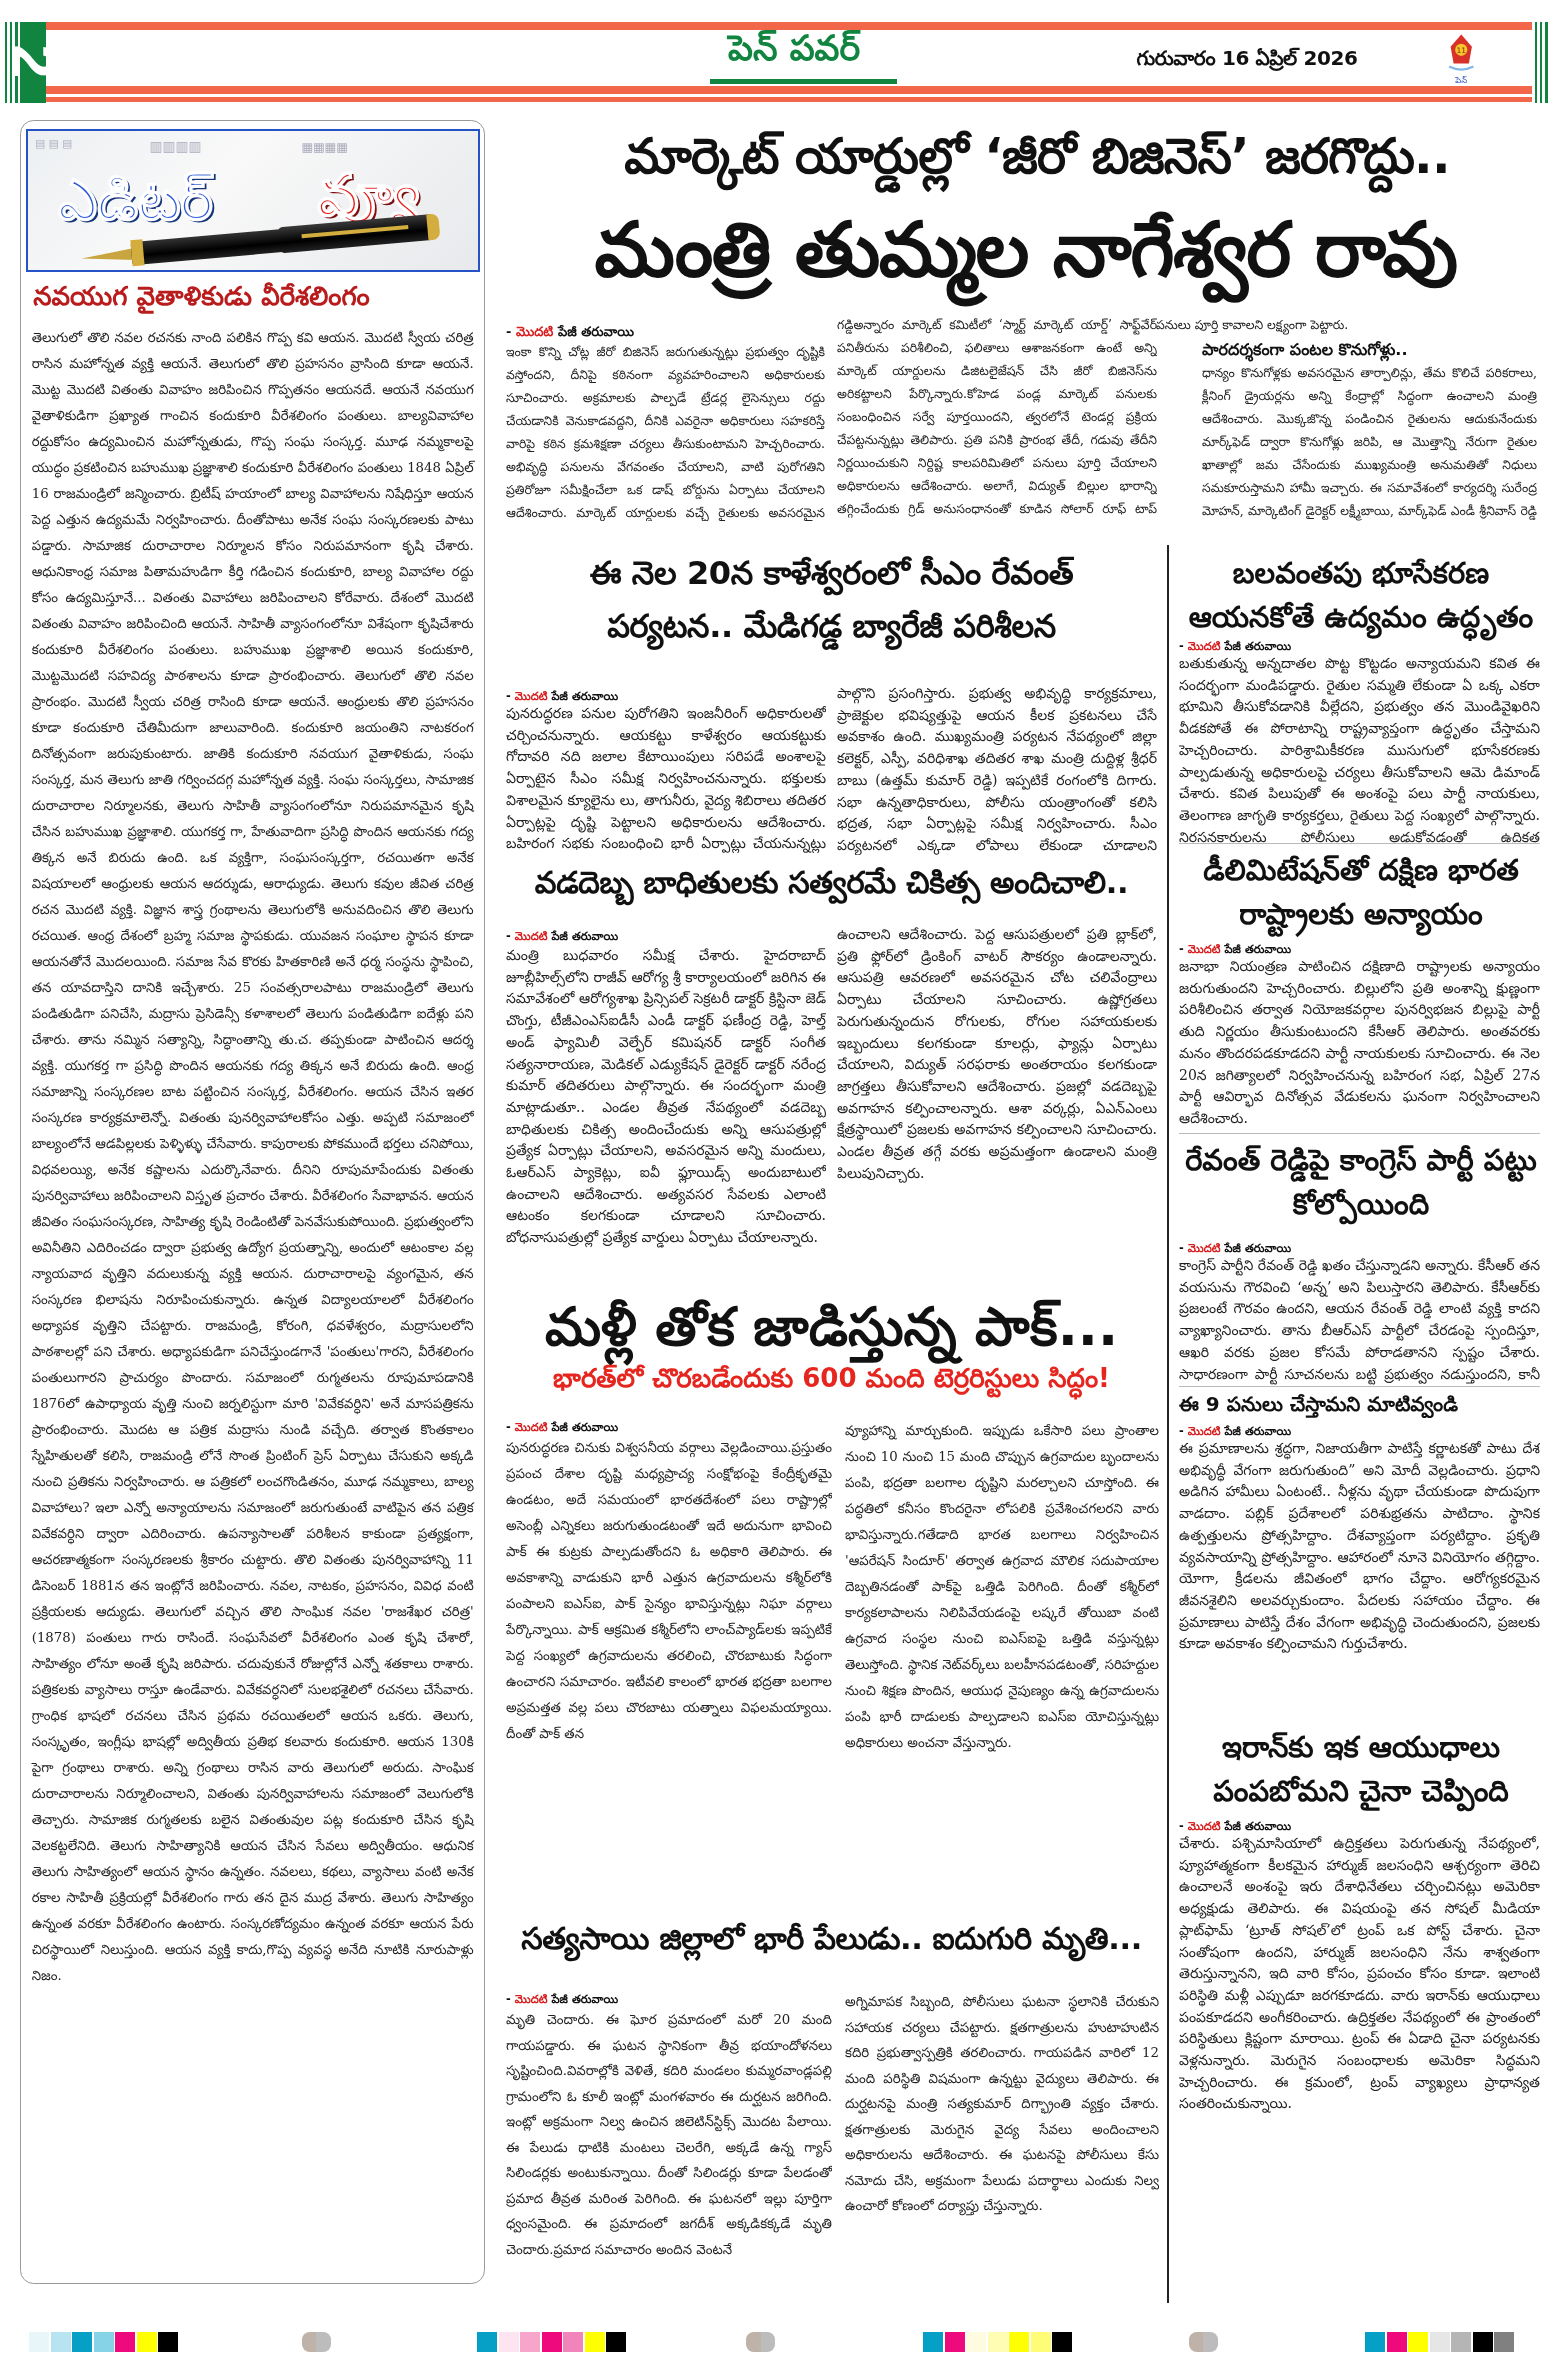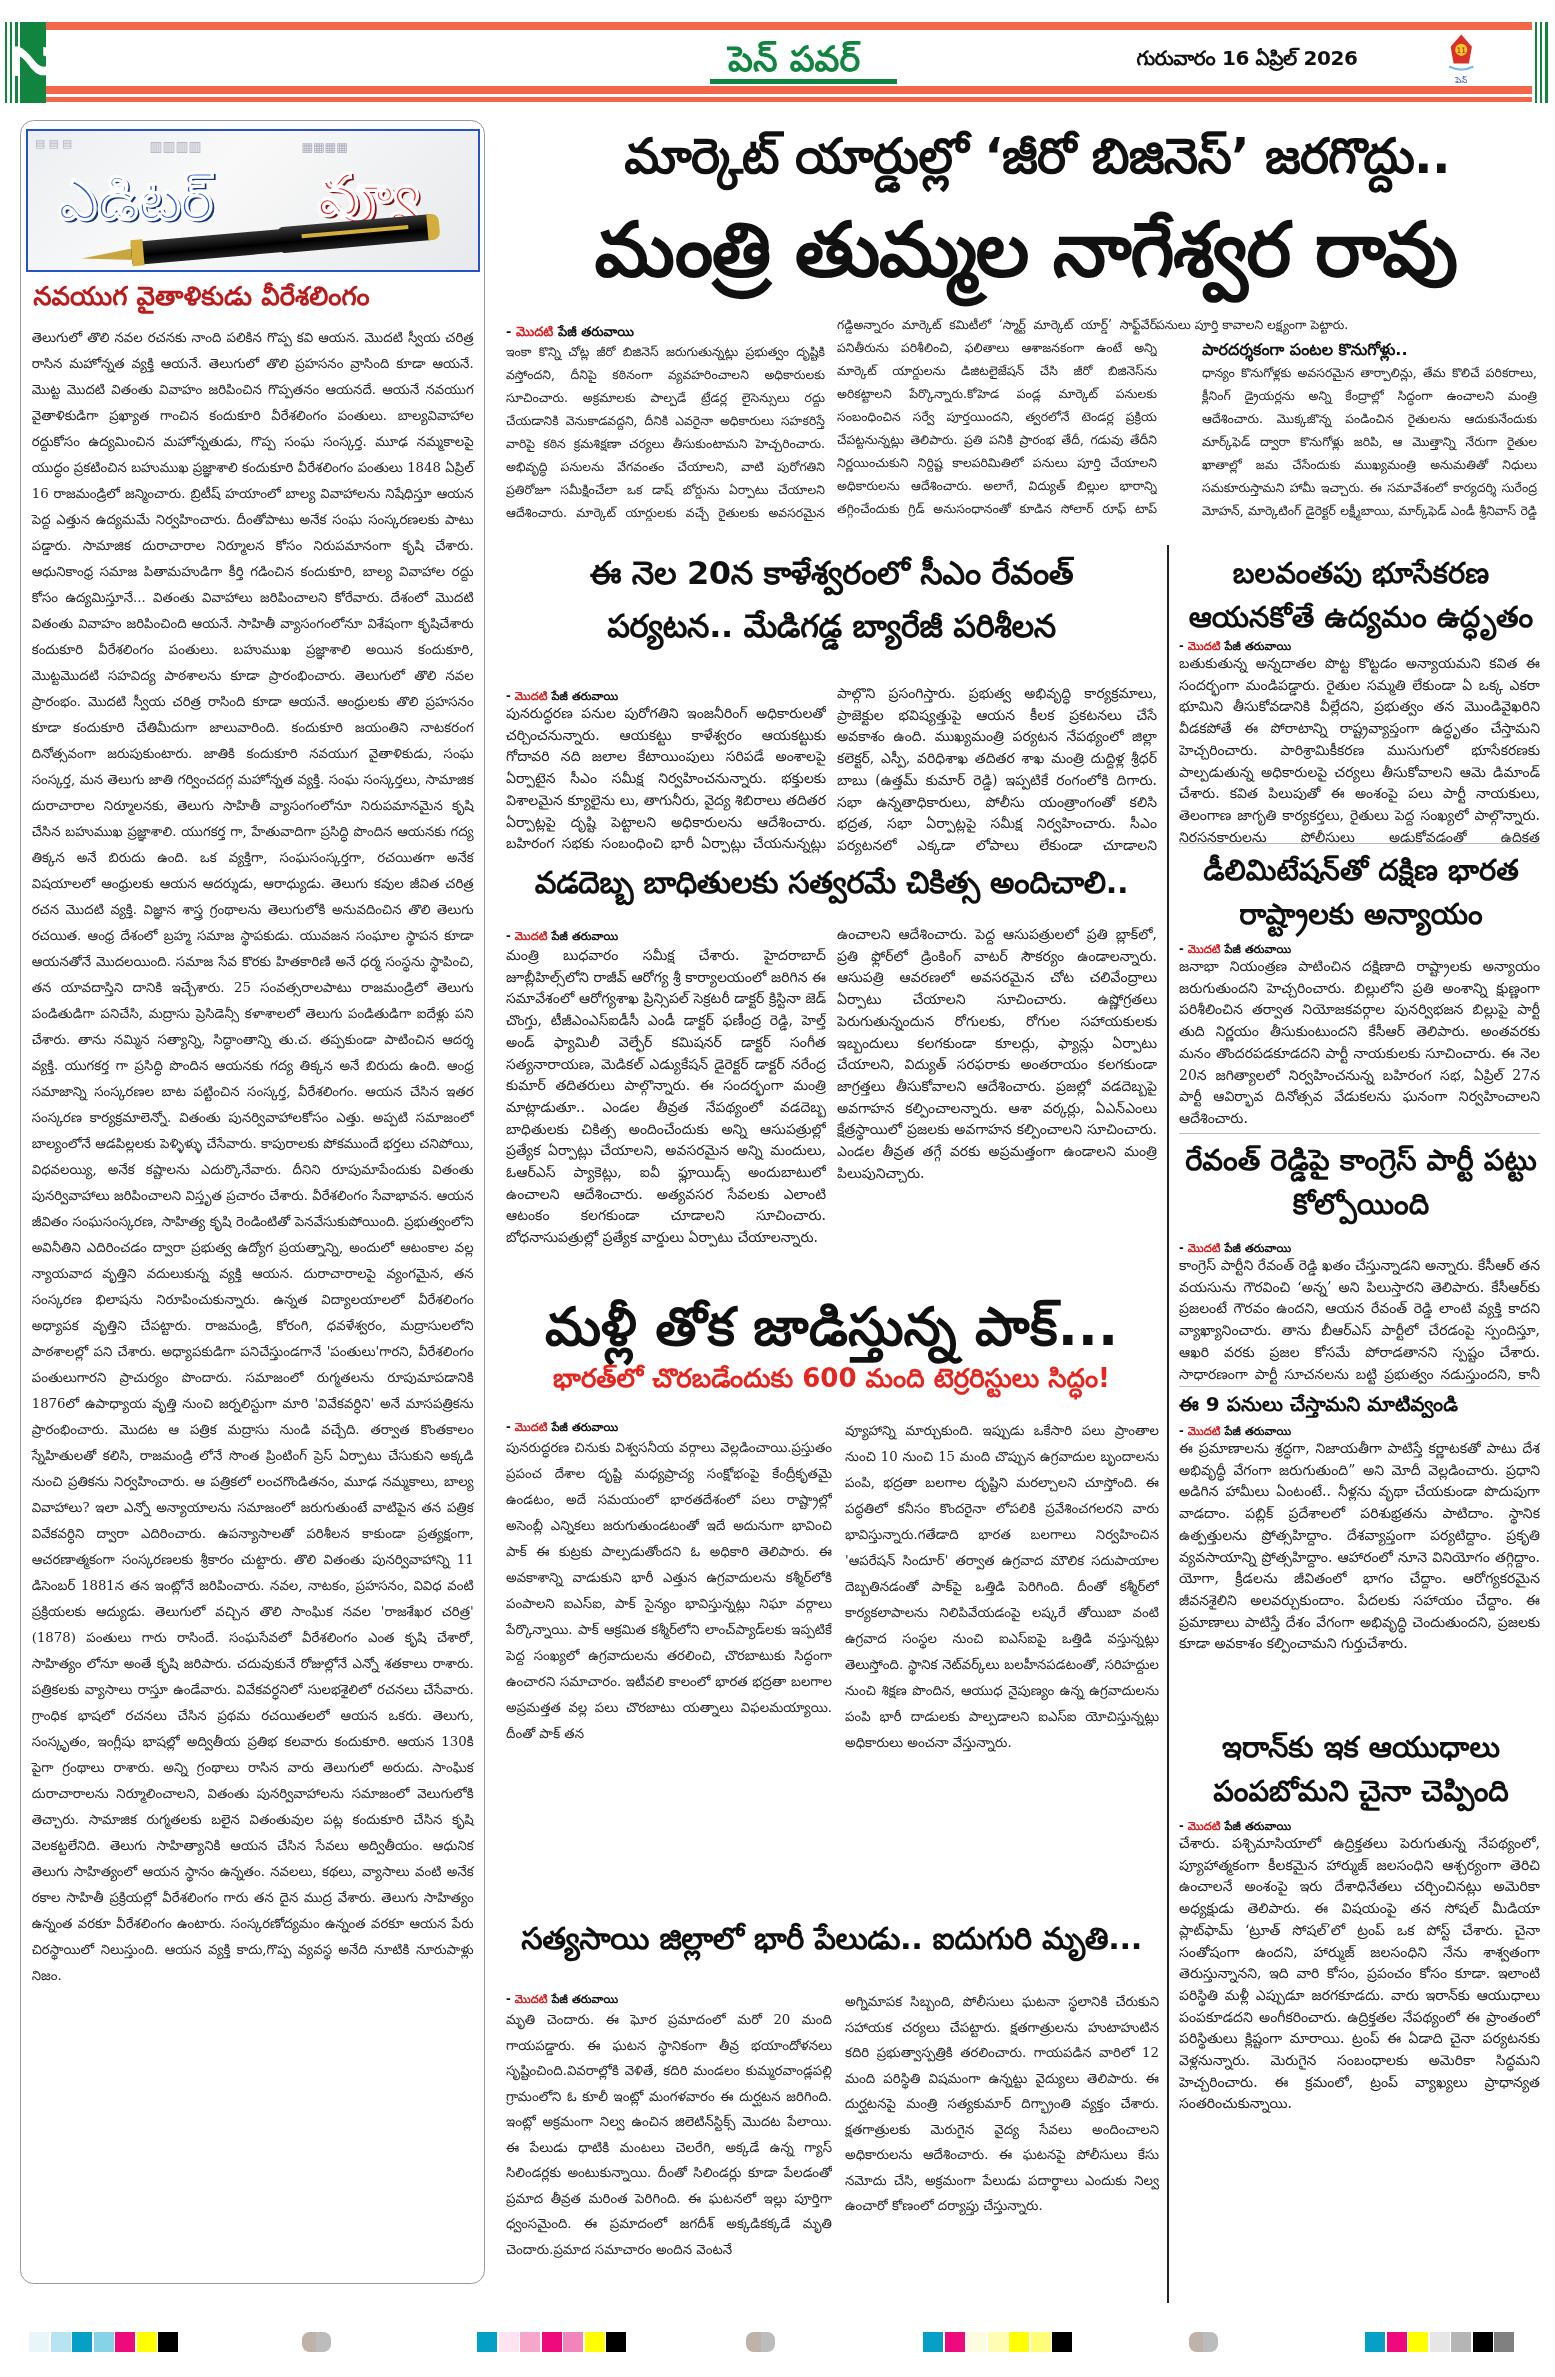--- a/index.html
+++ b/index.html
@@ -6,21 +6,21 @@
   body { width: 1555px; height: 2377px; background: #ffffff; position: relative; overflow: hidden;
          font-family: "DejaVu Sans", sans-serif; color: #111; }
   .abs { position: absolute; }
 
   
   .mast { left: 4.6px; top: 22px; width: 1543px; height: 81px; }
   .mast .stripe-top { position:absolute; left:27.4px; right:15.2px; top:0; height:7.6px; background:#f26649; }
   .mast .stripe-b1 { position:absolute; left:27.4px; right:15.2px; top:64px; height:7.6px; background:#f26649; }
   .mast .stripe-b2 { position:absolute; left:27.4px; right:15.2px; top:75px; height:4.6px; background:#f26649; }
   .mast .vl { position:absolute; top:0; bottom:0; width:2.3px; background:#11843f; }
-  .mast-title { position:absolute; left:675px; top:13px; width:229px; text-align:center;
+  .mast-title { position:absolute; left:675px; top:2px; width:229px; text-align:center;
                 font: bold 35px "DejaVu Sans", sans-serif; color:#11843f; line-height:49px; }
   .mast-title-ul { position:absolute; left:705px; top:57px; width:187px; height:4.6px; background:#11843f; }
   .mast-date { position:absolute; left:1132px; top:24.4px; font: 600 20px "DejaVu Sans", sans-serif; color:#111; letter-spacing:-0.4px; }
   .logo { position:absolute; left:1441px; top:10.7px; width:30.5px; height:58px; }
 
   
   .ev-box { left: 20px; top: 120px; width: 465px; height: 2164px; border: 1.5px solid #999; border-radius: 13.7px; background:#fff; }
   .ev-banner { position:absolute; left: 4.6px; top: 7.6px; width: 454px; height: 143px;
                background: linear-gradient(135deg, #eceff2 0%, #f9f9f9 40%, #e7e9ec 100%);
                border: 2.3px solid #2552c6; overflow:hidden; }

